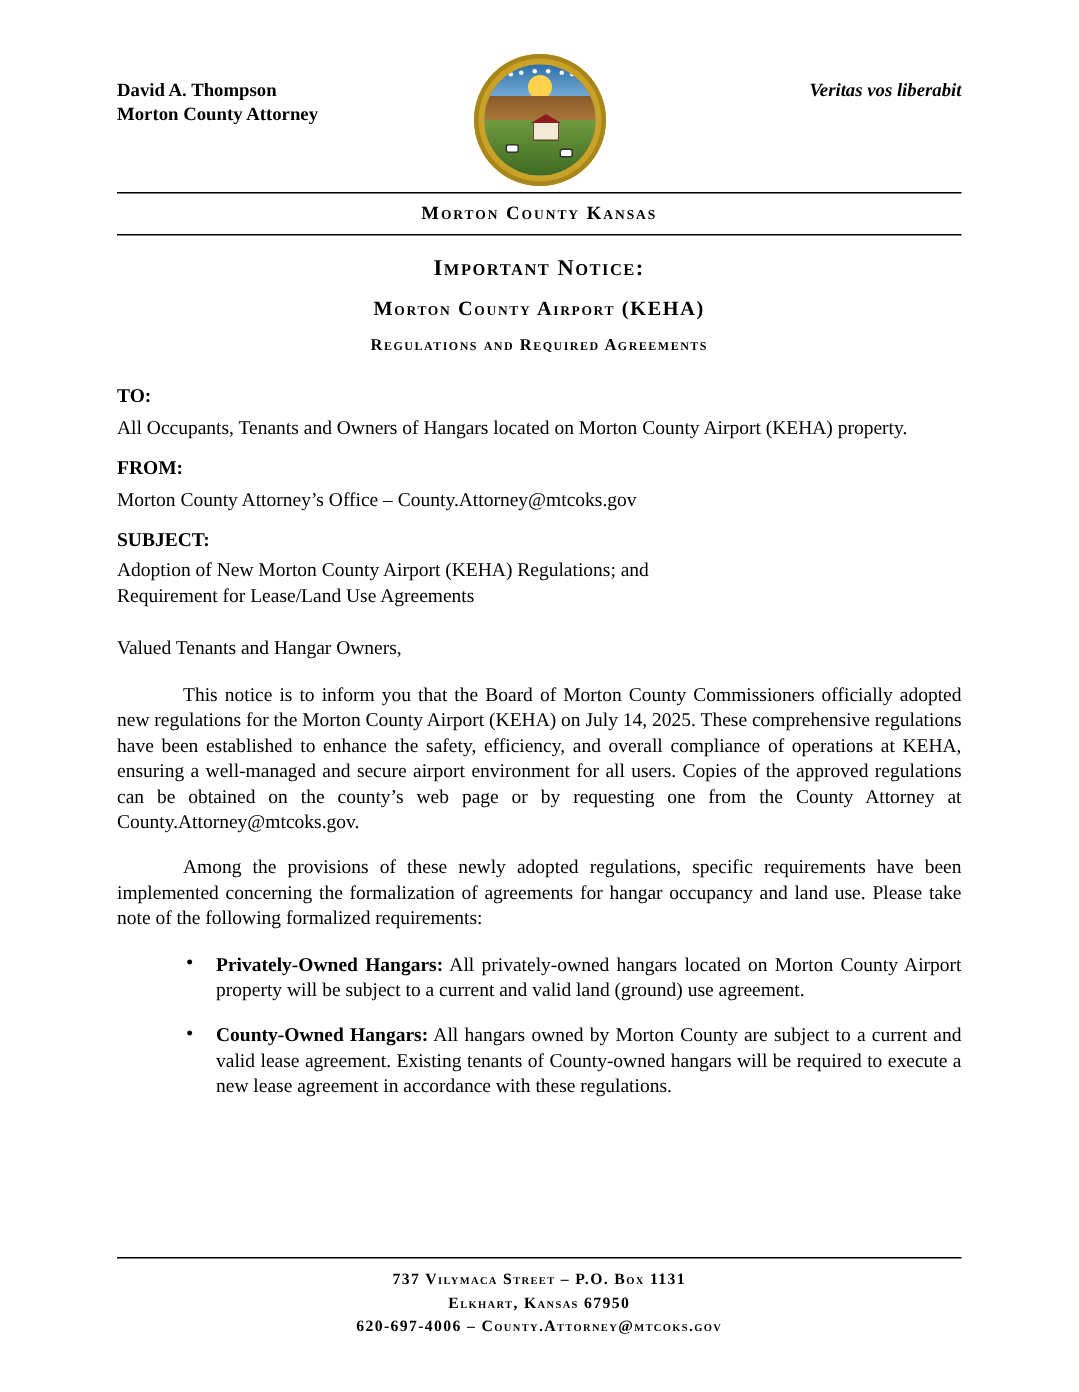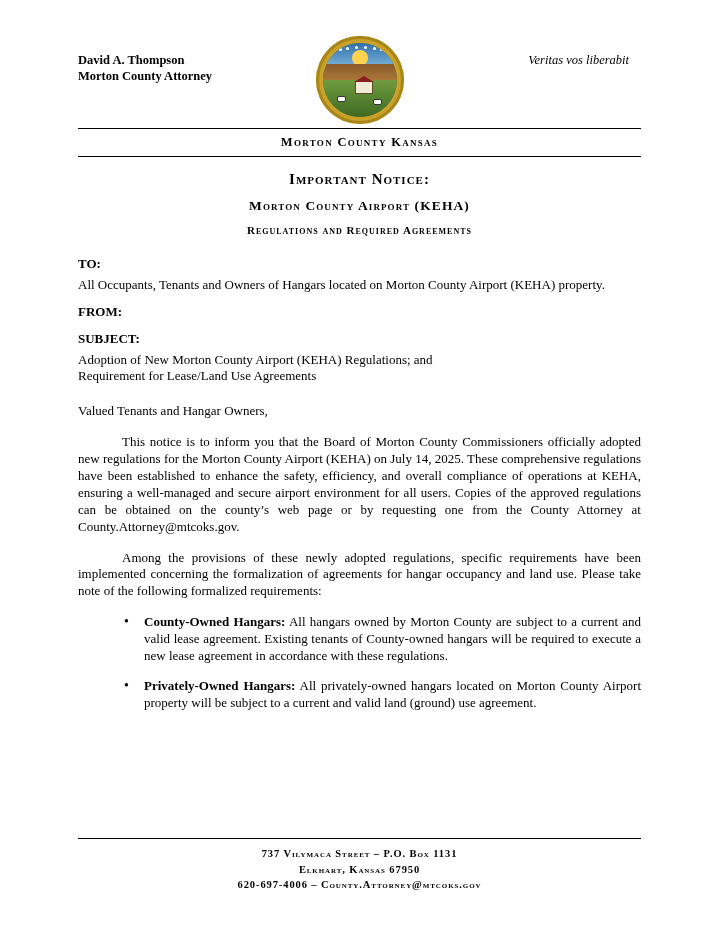--- a/index.html
+++ b/index.html
@@ -35,24 +35,24 @@
     position: absolute;
     left: 0;
     top: 52px;
     font-family: "Liberation Serif", serif;
     font-weight: bold;
     font-size: 12.5px;
     line-height: 1.30;
   }
   .lh-right {
     position: absolute;
-    right: 12px;
+    right: 0;
     top: 53px;
     font-family: "Liberation Serif", serif;
-    font-weight: normal;
+    font-weight: bold;
     font-style: italic;
     font-size: 12.5px;
   }
   .seal {
     position: absolute;
     left: 50%;
     transform: translateX(-50%);
     top: 36px;
     width: 88px;
     height: 88px;
@@ -275,36 +275,37 @@
     <div class="title-2">Morton County Airport (KEHA)</div>
     <div class="title-3">Regulations and Required Agreements</div>
   </div>
 
   <div class="body-block">
 
     <div class="field-label">TO:</div>
     <div class="field-value">All Occupants, Tenants and Owners of Hangars located on Morton County Airport (KEHA) property.</div>
 
     <div class="field-label">FROM:</div>
+    <div class="field-value">Morton County Attorney’s Office – County.Attorney@mtcoks.gov</div>
 
     <div class="field-label">SUBJECT:</div>
     <div class="field-value">Adoption of New Morton County Airport (KEHA) Regulations; and</div>
     <div class="field-value">Requirement for Lease/Land Use Agreements</div>
 
     <div class="salutation">Valued Tenants and Hangar Owners,</div>
 
     <p class="para">This notice is to inform you that the Board of Morton County Commissioners officially adopted new regulations for the Morton County Airport (KEHA) on July 14, 2025.  These comprehensive regulations have been established to enhance the safety, efficiency, and overall compliance of operations at KEHA, ensuring a well-managed and secure airport environment for all users.  Copies of the approved regulations can be obtained on the county’s web page or by requesting one from the County Attorney at County.Attorney@mtcoks.gov.</p>
     <p class="para">Among the provisions of these newly adopted regulations, specific requirements have been implemented concerning the formalization of agreements for hangar occupancy and land use.  Please take note of the following formalized requirements:</p>
 
     <ul class="bullets">
       <li>
-        <span class="bold-lead">County-Owned Hangars:</span><span> All hangars owned by Morton County are subject to a current and valid lease agreement.  Existing tenants of County-owned hangars will be required to execute a new lease agreement in accordance with these regulations.</span>
+        <span class="bold-lead">Privately-Owned Hangars:</span><span> All privately-owned hangars located on Morton County Airport property will be subject to a current and valid land (ground) use agreement.</span>
       </li>
       <li>
-        <span class="bold-lead">Privately-Owned Hangars:</span><span> All privately-owned hangars located on Morton County Airport property will be subject to a current and valid land (ground) use agreement.</span>
+        <span class="bold-lead">County-Owned Hangars:</span><span> All hangars owned by Morton County are subject to a current and valid lease agreement.  Existing tenants of County-owned hangars will be required to execute a new lease agreement in accordance with these regulations.</span>
       </li>
     </ul>
 
   </div>
 
   <div class="footer">
     <hr>
     <div class="footer-line">737 Vilymaca Street – P.O. Box 1131</div>
     <div class="footer-line">Elkhart, Kansas 67950</div>
     <div class="footer-line">620-697-4006 – County.Attorney@mtcoks.gov</div>

